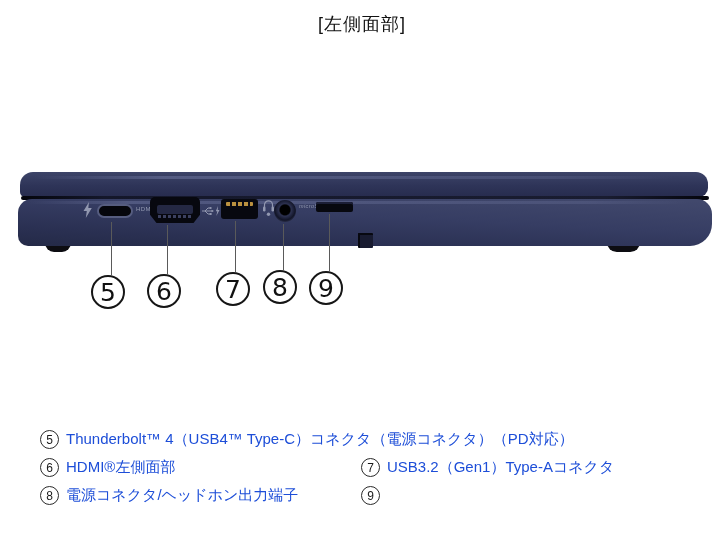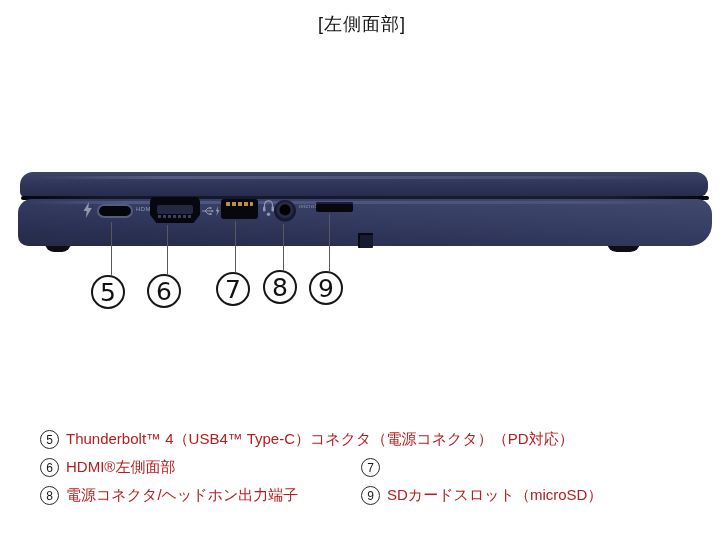--- a/index.html
+++ b/index.html
@@ -62,21 +62,21 @@
     font-size:25px;color:#111;font-family:"DejaVu Sans",sans-serif;}
   .c5{left:91px;top:275px;}
   .c6{left:147px;top:274px;}
   .c7{left:216px;top:272px;}
   .c8{left:263px;top:270px;}
   .c9{left:309px;top:271px;}
   
   .legend-item{position:absolute;display:flex;align-items:center;gap:7px;white-space:nowrap;}
   .lnum{flex:0 0 auto;width:17px;height:17px;border:1px solid #2a2a2a;border-radius:50%;
     display:flex;align-items:center;justify-content:center;font-size:12px;color:#1a1a1a;}
-  .llabel{font-size:15px;color:#b91c1c;}
+  .llabel{font-size:15px;color:#1d4ed8;}
   .li5{left:40px;top:430px;}
   .li6{left:40px;top:458px;}
   .li7{left:361px;top:458px;}
   .li8{left:40px;top:486px;}
   .li9{left:361px;top:486px;}
 </style>
 </head>
 <body>
 
 <div id="stage">
@@ -155,23 +155,23 @@
   <div class="legend-item li5">
     <span class="lnum">5</span>
     <span class="llabel">Thunderbolt™ 4（USB4™ Type-C）コネクタ（電源コネクタ）（PD対応）</span>
   </div>
   <div class="legend-item li6">
     <span class="lnum">6</span>
     <span class="llabel">HDMI®左側面部</span>
   </div>
   <div class="legend-item li7">
     <span class="lnum">7</span>
+    <span class="llabel">USB3.2（Gen1）Type-Aコネクタ</span>
   </div>
   <div class="legend-item li8">
     <span class="lnum">8</span>
     <span class="llabel">電源コネクタ/ヘッドホン出力端子</span>
   </div>
   <div class="legend-item li9">
     <span class="lnum">9</span>
-    <span class="llabel">SDカードスロット（microSD）</span>
   </div>
 
 </div>
 
 </body></html>

